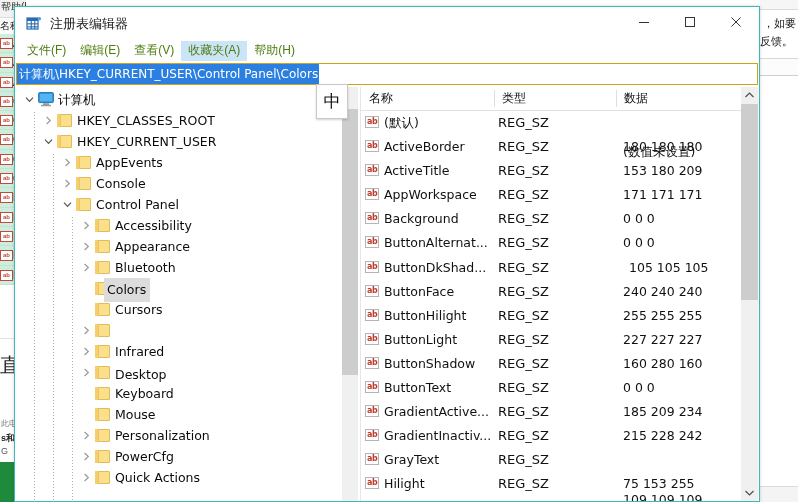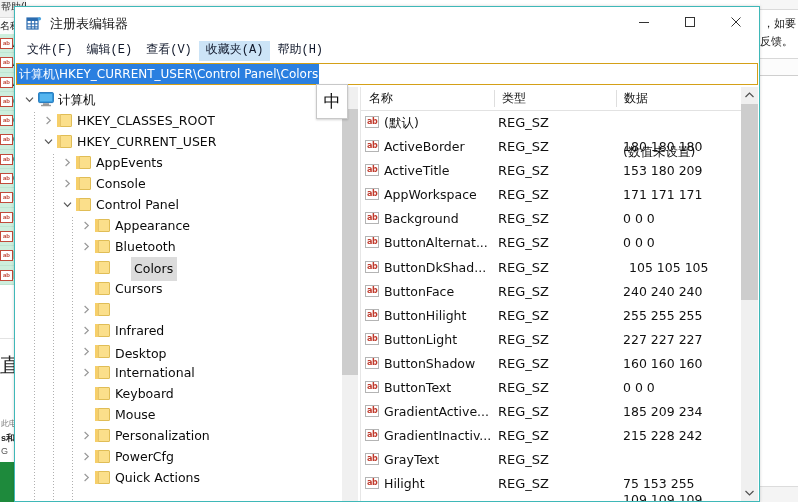--- a/index.html
+++ b/index.html
@@ -47,22 +47,22 @@
   #titlebar .tb-title{position:absolute;left:35px;top:9px;font-size:13px;color:#1a1a1a;line-height:16px;
      font-family:"DejaVu Sans","Liberation Sans",sans-serif;}
   .winbtn{position:absolute;top:0;width:46px;height:30px;cursor:default;}
   .winbtn svg{position:absolute;left:50%;top:50%;transform:translate(-50%,-50%);}
   #btn-min{right:92px;}
   #btn-max{right:46px;}
   #btn-close{right:0px;}
 
   
   #menubar{position:relative;height:20px;padding-left:5px;box-sizing:border-box;background:#fff;}
-  .menu-item{display:inline-block;font-size:12px;color:#0f172a;padding:2px 7px 3px 7px;line-height:15px;cursor:default;
-     font-family:Liberation Mono, monospace;}
+  .menu-item{display:inline-block;font-size:12px;color:#4d7c0f;padding:2px 7px 3px 7px;line-height:15px;cursor:default;
+     font-family:Liberation Sans, sans-serif;}
   .menu-item.hot{background:#cce4f7;}
 
   
   #addrbar{position:relative;height:22px;margin:2px 1px 0 1px;border:1px solid #d4a017;background:#ffffff;box-sizing:border-box;}
   #addrbar .addr-sel{display:inline-block;background:#2a7fe0;color:#ffffff;font-size:12px;line-height:18px;
      padding:1px 1px 1px 2px;white-space:nowrap;font-family:"DejaVu Sans","Liberation Sans",sans-serif;}
 
   
   #bodysplit{position:absolute;left:0;top:80px;right:0;bottom:0;}
   #treepane{position:absolute;left:1px;top:0;width:344px;bottom:0;background:#fff;border-right:1px solid #e6e6e6;overflow:hidden;}
@@ -266,38 +266,49 @@
           </div>
           <div class="tnode">
             <span class="chev" style="left: 63px;">
               <svg width="9" height="9" viewBox="0 0 9 9">
                 <path d="M2.6 1 L6.3 4.5 L2.6 8" stroke="#9a9a9a" stroke-width="1.2" fill="none"></path>
               </svg>
             </span>
             <span class="folder" style="left: 79px;">
               <i></i>
             </span>
+            <span class="lbl" style="position: absolute; left: 99px; top: 0px;">Accessibility</span>
+          </div>
+          <div class="tnode">
+            <span class="chev" style="left: 63px;">
+              <svg width="9" height="9" viewBox="0 0 9 9">
+                <path d="M2.6 1 L6.3 4.5 L2.6 8" stroke="#9a9a9a" stroke-width="1.2" fill="none"></path>
+              </svg>
+            </span>
+            <span class="folder" style="left: 79px;">
+              <i></i>
+            </span>
             <span class="lbl" style="position: absolute; left: 99px; top: 0px;">Appearance</span>
           </div>
           <div class="tnode">
             <span class="chev" style="left: 63px;">
               <svg width="9" height="9" viewBox="0 0 9 9">
                 <path d="M2.6 1 L6.3 4.5 L2.6 8" stroke="#9a9a9a" stroke-width="1.2" fill="none"></path>
               </svg>
             </span>
             <span class="folder" style="left: 79px;">
               <i></i>
             </span>
             <span class="lbl" style="position: absolute; left: 99px; top: 0px;">Bluetooth</span>
           </div>
           <div class="tnode sel">
             <span class="folder" style="left: 79px;">
               <i></i>
             </span>
-            <span class="lbl" style="position: absolute; left: 115px; top: 0px;">Colors</span>
+            <span class="lbl" style="position: absolute; left: 88px; top: 0px;">Colors</span>
           </div>
           <div class="tnode">
             <span class="folder" style="left: 79px;">
               <i></i>
             </span>
             <span class="lbl" style="position: absolute; left: 99px; top: 0px;">Cursors</span>
           </div>
           <div class="tnode">
             <span class="chev" style="left: 63px;">
               <svg width="9" height="9" viewBox="0 0 9 9">
@@ -322,31 +333,20 @@
           </div>
           <div class="tnode">
             <span class="chev" style="left: 63px;">
               <svg width="9" height="9" viewBox="0 0 9 9">
                 <path d="M2.6 1 L6.3 4.5 L2.6 8" stroke="#9a9a9a" stroke-width="1.2" fill="none"></path>
               </svg>
             </span>
             <span class="folder" style="left: 79px;">
               <i></i>
             </span>
-          </div>
-          <div class="tnode">
-            <span class="chev" style="left: 63px;">
-              <svg width="9" height="9" viewBox="0 0 9 9">
-                <path d="M2.6 1 L6.3 4.5 L2.6 8" stroke="#9a9a9a" stroke-width="1.2" fill="none"></path>
-              </svg>
-            </span>
-            <span class="folder" style="left: 79px;">
-              <i></i>
-            </span>
-            <span class="lbl" style="position: absolute; left: 99px; top: 0px;">International</span>
           </div>
           <div class="tnode">
             <span class="folder" style="left: 79px;">
               <i></i>
             </span>
             <span class="lbl" style="position: absolute; left: 99px; top: 0px;">Keyboard</span>
           </div>
           <div class="tnode">
             <span class="folder" style="left: 79px;">
               <i></i>
@@ -483,21 +483,21 @@
             <span class="lname">ButtonLight</span>
             <span class="ltype" style="left: 137px;">REG_SZ</span>
             <span class="ldata" style="left: 262px;">227 227 227</span>
           </div>
           <div class="lrow">
             <span class="abico">
               <b>ab</b>
             </span>
             <span class="lname">ButtonShadow</span>
             <span class="ltype" style="left: 137px;">REG_SZ</span>
-            <span class="ldata" style="left: 262px;">160 160 160</span>
+            <span class="ldata" style="left: 262px;">160 280 160</span>
           </div>
           <div class="lrow">
             <span class="abico">
               <b>ab</b>
             </span>
             <span class="lname">ButtonText</span>
             <span class="ltype" style="left: 137px;">REG_SZ</span>
             <span class="ldata" style="left: 262px;">0 0 0</span>
           </div>
           <div class="lrow">

